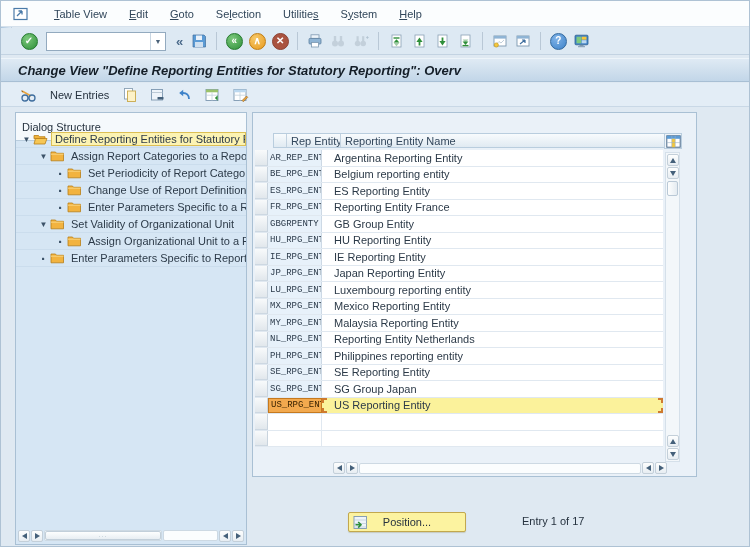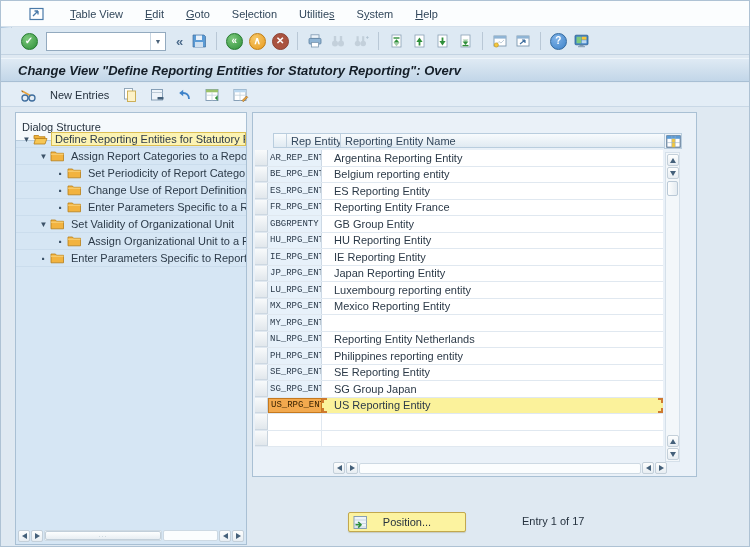--- a/index.html
+++ b/index.html
@@ -4,21 +4,21 @@
 <style>
   *{margin:0;padding:0;box-sizing:border-box}
   html,body{width:750px;height:547px}
   body{
     font-family:"Liberation Sans",sans-serif;font-size:11px;color:#2c3a48;
     background:#dfe9f2;position:relative;overflow:hidden;border:1px solid #aec2d4;
   }
   u{text-decoration:underline}
   
   .menubar{position:absolute;left:0;top:0;width:750px;height:26px;background:#fbfdfe;
-    border-bottom:1px solid #d5e1ec;display:flex;align-items:center;padding-left:28px}
+    border-bottom:1px solid #d5e1ec;display:flex;align-items:center;padding-left:12px}
   .sysicon{width:16px;height:14px;margin-right:14px;display:inline-block}
   .menu-item{padding:3px 11px;color:#31465a;cursor:default;white-space:nowrap}
   .edge-strip{position:absolute;left:0;top:0;width:11px;height:54px;
     background:linear-gradient(90deg,#a9c4dd,#dce8f3);border-right:1px solid #bed0e0}
   
   .toolbar{position:absolute;left:0;top:27px;width:750px;height:27px;background:#dde9f3;
     border-bottom:1px solid #c3d3e2;display:flex;align-items:center;gap:3px;padding-left:18px}
   .tbtn{width:20px;height:20px;display:flex;align-items:center;justify-content:center}
   .circ{width:17px;height:17px;border-radius:50%;display:flex;align-items:center;justify-content:center;
     color:#fff;font-weight:bold;font-size:10px;line-height:1}
@@ -459,20 +459,21 @@
         <div class="ncell">Luxembourg reporting entity</div>
       </div>
       <div class="trow">
         <div class="selcell"></div>
         <div class="kcell">MX_RPG_ENT</div>
         <div class="ncell">Mexico Reporting Entity</div>
       </div>
       <div class="trow">
         <div class="selcell"></div>
         <div class="kcell">MY_RPG_ENT</div>
+        <div class="ncell">Malaysia Reporting Entity</div>
       </div>
       <div class="trow">
         <div class="selcell"></div>
         <div class="kcell">NL_RPG_ENT</div>
         <div class="ncell">Reporting Entity Netherlands</div>
       </div>
       <div class="trow">
         <div class="selcell"></div>
         <div class="kcell">PH_RPG_ENT</div>
         <div class="ncell">Philippines reporting entity</div>

